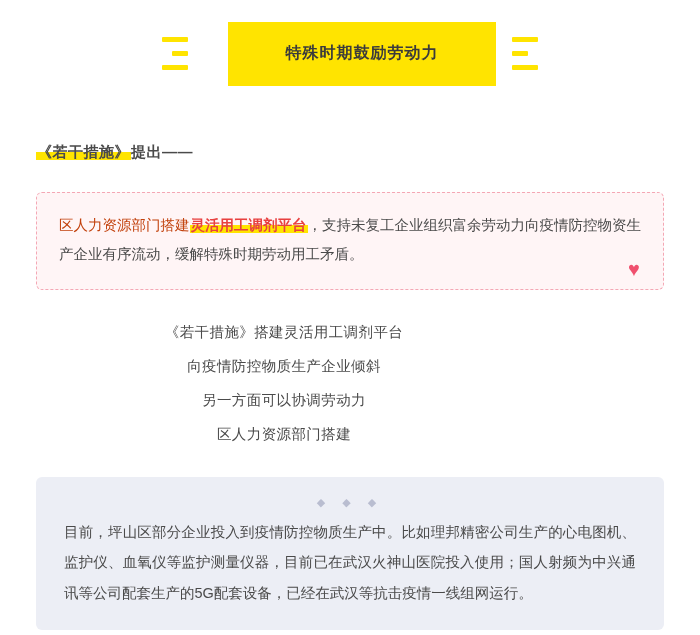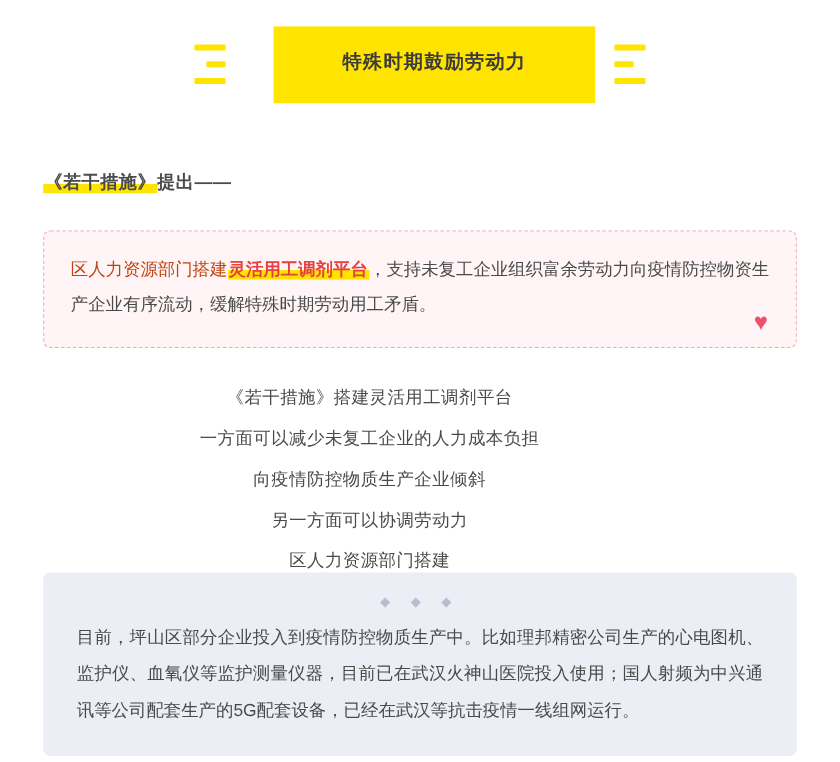--- a/index.html
+++ b/index.html
@@ -119,21 +119,20 @@
   .center-list {
     position: absolute;
     left: 0;
     top: 315px;
     width: 568px;
     text-align: center;
     font-size: 14.5px;
     line-height: 2.35;
     color: #4a4a4a;
     letter-spacing: 0.4px;
-    margin-left: 24px;
   }
 
   
   .grey-card {
     position: absolute;
     left: 36px;
     top: 477px;
     width: 628px;
     box-sizing: border-box;
     background: #eceef5;
@@ -180,21 +179,20 @@
     <span class="hl">《若干措施》</span><span>提出——</span>
   </div>
 
   <div class="pink-card">
     <span class="lead">区人力资源部门搭建</span><span class="hl">灵活用工调剂平台</span><span>，支持未复工企业组织富余劳动力向疫情防控物资生产企业有序流动，缓解特殊时期劳动用工矛盾。</span>
     <div class="heart-icon">♥</div>
   </div>
 
   <div class="center-list">
     <div>《若干措施》搭建灵活用工调剂平台</div>
-    <div>一方面可以减少未复工企业的人力成本负担</div>
     <div>向疫情防控物质生产企业倾斜</div>
     <div>另一方面可以协调劳动力</div>
     <div>区人力资源部门搭建</div>
   </div>
 
   <div class="grey-card">
     <div class="dots">◆ ◆ ◆</div>
     <div class="body">目前，坪山区部分企业投入到疫情防控物质生产中。比如理邦精密公司生产的心电图机、监护仪、血氧仪等监护测量仪器，目前已在武汉火神山医院投入使用；国人射频为中兴通讯等公司配套生产的5G配套设备，已经在武汉等抗击疫情一线组网运行。</div>
   </div>
 

